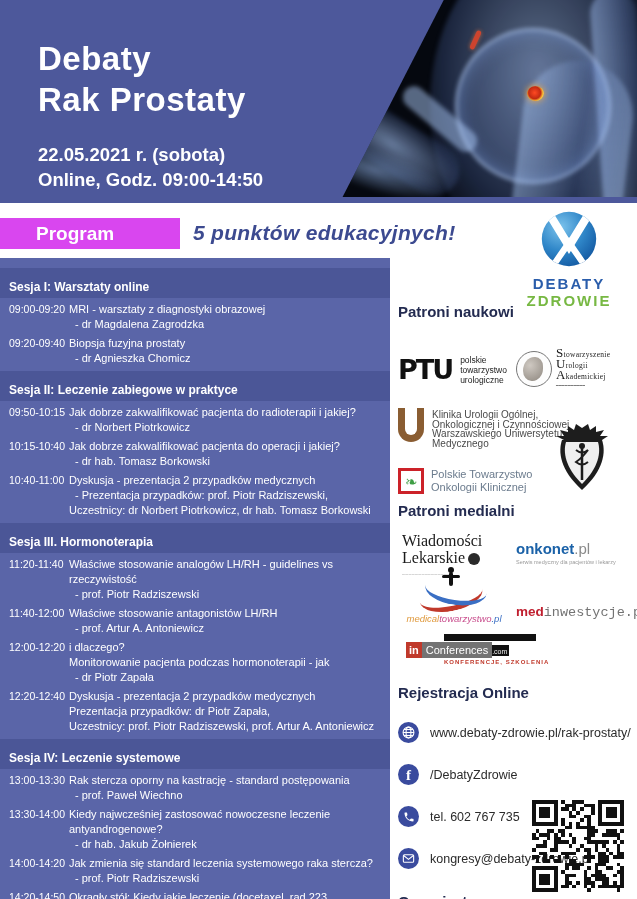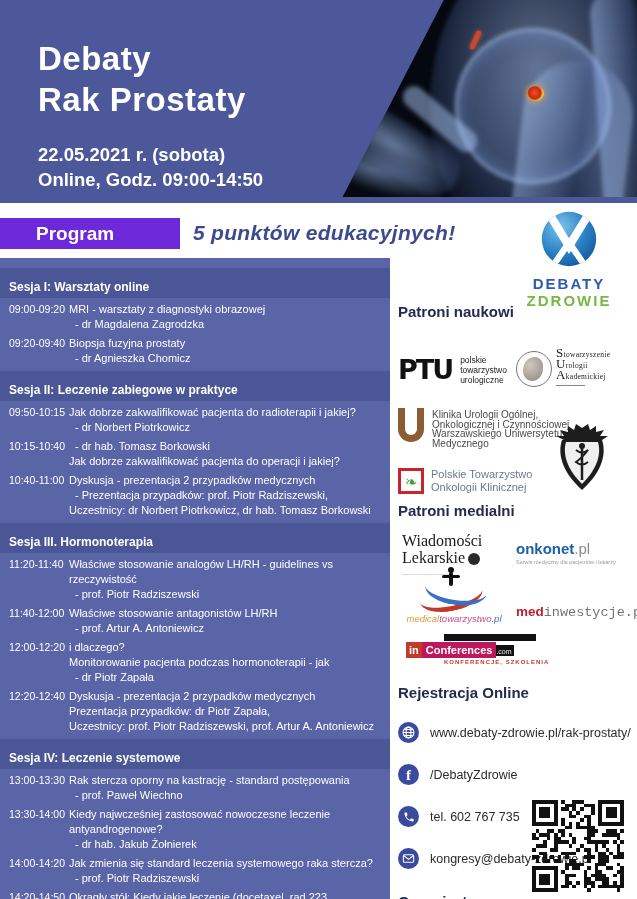--- a/index.html
+++ b/index.html
@@ -29,21 +29,21 @@
   .g-hand2{left:-30px;top:150px;width:140px;height:40px;border-radius:24px;transform:rotate(18deg);
     background:radial-gradient(ellipse,rgba(150,185,240,.55),transparent 75%);}
   .g-finger{left:60px;top:108px;width:90px;height:22px;border-radius:12px;transform:rotate(40deg);
     background:rgba(170,200,245,.5);}
   .sliver{position:absolute;left:138px;top:30px;width:5px;height:20px;border-radius:3px;
     background:#e0452b;transform:rotate(24deg);opacity:.9;box-shadow:0 0 4px rgba(255,120,60,.7);}
   .prostate{position:absolute;left:192px;top:86px;width:17px;height:15px;border-radius:50%;
     background:radial-gradient(circle at 45% 45%,#ff4a22 0%,#c22a12 48%,#ffca3a 68%,rgba(255,205,70,.25) 88%,transparent 100%);
     box-shadow:0 0 7px rgba(255,170,50,.9);z-index:2;}
   
-  .program-bar{position:absolute;left:0;top:218px;width:180px;height:31px;background:#6d28d9;
+  .program-bar{position:absolute;left:0;top:218px;width:180px;height:31px;background:#d946ef;
     color:#fff;font-size:19px;font-weight:bold;line-height:31px;padding-left:36px;box-sizing:border-box;z-index:2;}
   .edu-points{position:absolute;left:193px;top:221px;font-size:21px;font-weight:bold;font-style:italic;
     color:#3c4a90;letter-spacing:.3px;}
   
   .brand{position:absolute;left:514px;top:210px;width:110px;text-align:center;}
   .brand-word1{font-size:15px;font-weight:bold;color:#2a5dab;letter-spacing:2px;margin-top:3px;}
   .brand-word2{font-size:15px;font-weight:bold;color:#77b843;letter-spacing:2px;}
   
   .schedule{position:absolute;left:0;top:258px;width:390px;height:641px;background:#5a65a8;
     color:#fff;box-sizing:border-box;padding-top:5px;}
@@ -96,21 +96,21 @@
   .mg-text .p1{color:#e09a3e;}
   .mg-text .p2{color:#c94f8e;}
   .mg-text .p3{color:#3a6fc4;}
   .logo-mi{position:absolute;left:118px;top:82px;font-size:13.5px;}
   .mi-med{color:#c01f2f;font-weight:bold;}
   .mi-rest{color:#737373;font-family:Liberation Mono, monospace;}
   .logo-ic{position:absolute;left:8px;top:112px;}
   .ic-topbar{width:92px;height:7px;background:#111;margin-left:38px;margin-bottom:1px;}
   .ic-main{display:flex;align-items:center;}
   .ic-in{background:#c0392b;color:#fff;font-weight:bold;font-size:11px;padding:2px 3px;}
-  .ic-conf{background:#be185d;color:#fff;font-weight:bold;font-size:11px;padding:2px 4px;}
+  .ic-conf{background:#737373;color:#fff;font-weight:normal;font-size:11px;padding:2px 4px;}
   .ic-com{font-size:7px;color:#eee;background:#111;padding:3px 2px 1px 0;}
   .ic-sub{font-size:6px;color:#c0392b;letter-spacing:1px;margin-left:38px;margin-top:1px;font-weight:bold;}
   
   .rejestracja{margin-top:10px;}
   .contact-row{display:flex;align-items:center;margin-top:21px;}
   .contact-icon{width:21px;height:21px;border-radius:50%;background:#3a4b9e;flex:none;
     display:flex;align-items:center;justify-content:center;color:#fff;}
   .contact-text{margin-left:11px;font-size:12.5px;color:#2b2b2b;}
   .fb-f{font-family:"Liberation Serif",serif;font-weight:bold;font-size:15px;line-height:1;margin-top:2px;}
   
@@ -189,22 +189,22 @@
     <div class="item-row">
       <div class="item-time">09:50-10:15</div>
       <div class="item-content">
         <div class="item-line">Jak dobrze zakwalifikować pacjenta do radioterapii i jakiej?</div>
         <div class="item-line indent">- dr Norbert Piotrkowicz</div>
       </div>
     </div>
     <div class="item-row">
       <div class="item-time">10:15-10:40</div>
       <div class="item-content">
+        <div class="item-line">Jak dobrze zakwalifikować pacjenta do operacji i jakiej?</div>
         <div class="item-line indent">- dr hab. Tomasz Borkowski</div>
-        <div class="item-line">Jak dobrze zakwalifikować pacjenta do operacji i jakiej?</div>
       </div>
     </div>
     <div class="item-row">
       <div class="item-time">10:40-11:00</div>
       <div class="item-content">
         <div class="item-line">Dyskusja - prezentacja 2 przypadków medycznych</div>
         <div class="item-line indent">- Prezentacja przypadków: prof. Piotr Radziszewski,</div>
         <div class="item-line">Uczestnicy: dr Norbert Piotrkowicz, dr hab. Tomasz Borkowski</div>
       </div>
     </div>

